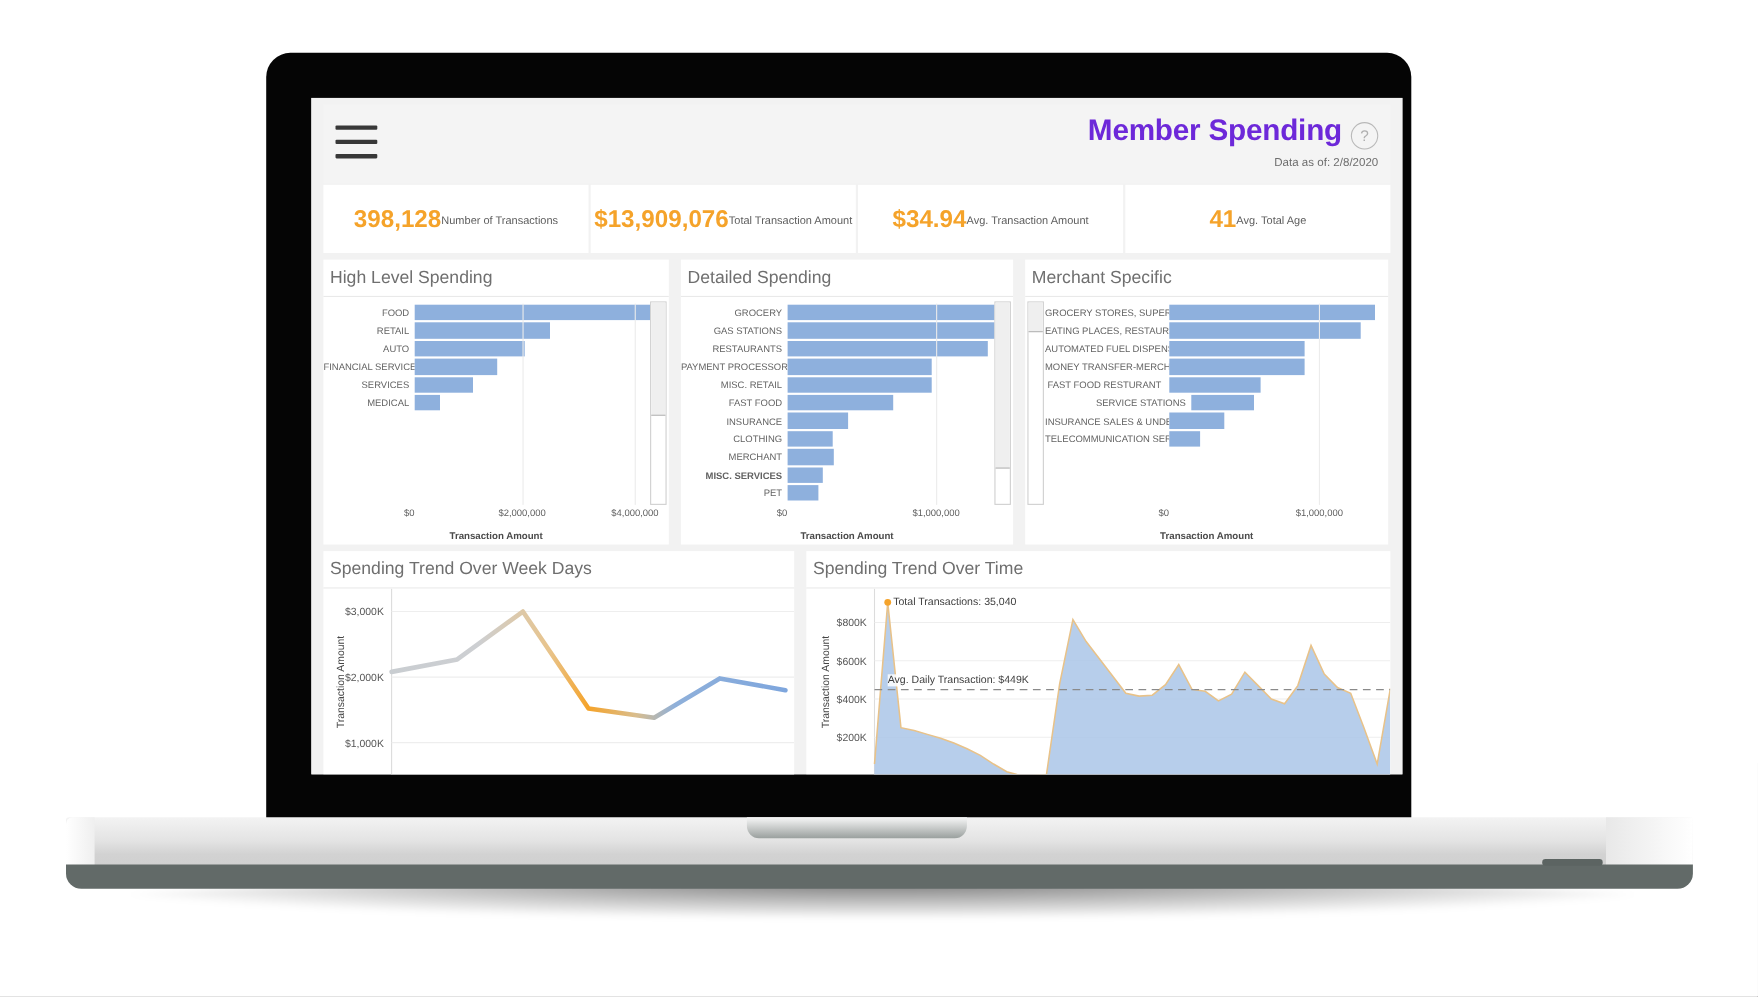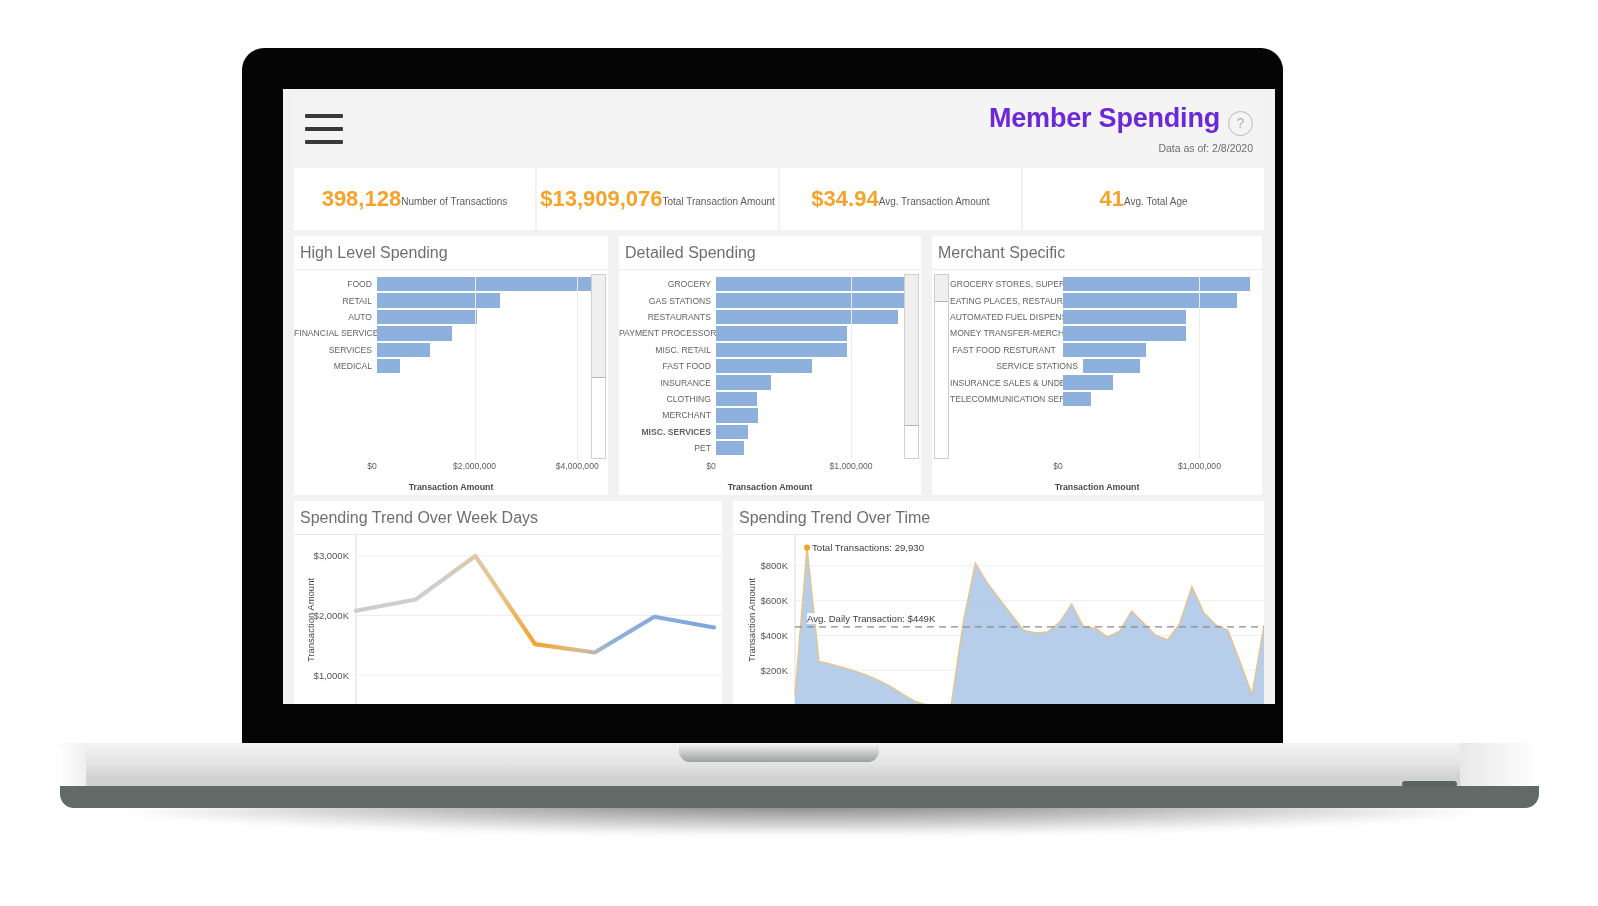--- a/index.html
+++ b/index.html
@@ -370,21 +370,21 @@
                 <line x1="62" y1="30.869565217391308" x2="531" y2="30.869565217391308" stroke="#eeeeee"></line>
                 <path d="M62,170L62,159.56521739130434L74.02564102564102,12.608695652173907L86.05128205128204,126.52173913043478L98.07692307692308,129.1304347826087L110.1025641025641,132.6086956521739L122.12820512820514,136.08695652173913L134.15384615384616,140.43478260869566L146.17948717948718,145.65217391304347L158.2051282051282,151.73913043478262L170.23076923076923,159.56521739130434L182.25641025641028,166.52173913043478L194.28205128205127,170L206.30769230769232,170L218.33333333333334,169.1304347826087L230.35897435897436,86.52173913043478L242.3846153846154,28.260869565217384L254.4102564102564,48.260869565217384L266.43589743589746,63.913043478260875L278.46153846153845,79.56521739130436L290.48717948717945,95.21739130434781L302.51282051282055,97.82608695652173L314.53846153846155,96.95652173913044L326.56410256410254,87.3913043478261L338.5897435897436,69.13043478260869L350.61538461538464,91.73913043478262L362.64102564102564,93.47826086956522L374.6666666666667,102.17391304347827L386.6923076923077,96.08695652173914L398.71794871794873,76.08695652173913L410.7435897435897,88.26086956521738L422.7692307692308,100.43478260869566L434.79487179487177,104.78260869565219L446.8205128205128,88.26086956521738L458.84615384615387,51.739130434782616L470.87179487179486,77.82608695652173L482.8974358974359,90L494.9230769230769,95.21739130434781L506.94871794871796,126.52173913043478L518.9743589743589,159.56521739130434L531,90.86956521739131L531,170Z" fill="#aac6e8" fill-opacity="0.85" stroke="none"></path>
                 <path d="M62,159.56521739130434L74.02564102564102,12.608695652173907L86.05128205128204,126.52173913043478L98.07692307692308,129.1304347826087L110.1025641025641,132.6086956521739L122.12820512820514,136.08695652173913L134.15384615384616,140.43478260869566L146.17948717948718,145.65217391304347L158.2051282051282,151.73913043478262L170.23076923076923,159.56521739130434L182.25641025641028,166.52173913043478L194.28205128205127,170L206.30769230769232,170L218.33333333333334,169.1304347826087L230.35897435897436,86.52173913043478L242.3846153846154,28.260869565217384L254.4102564102564,48.260869565217384L266.43589743589746,63.913043478260875L278.46153846153845,79.56521739130436L290.48717948717945,95.21739130434781L302.51282051282055,97.82608695652173L314.53846153846155,96.95652173913044L326.56410256410254,87.3913043478261L338.5897435897436,69.13043478260869L350.61538461538464,91.73913043478262L362.64102564102564,93.47826086956522L374.6666666666667,102.17391304347827L386.6923076923077,96.08695652173914L398.71794871794873,76.08695652173913L410.7435897435897,88.26086956521738L422.7692307692308,100.43478260869566L434.79487179487177,104.78260869565219L446.8205128205128,88.26086956521738L458.84615384615387,51.739130434782616L470.87179487179486,77.82608695652173L482.8974358974359,90L494.9230769230769,95.21739130434781L506.94871794871796,126.52173913043478L518.9743589743589,159.56521739130434L531,90.86956521739131" fill="none" stroke="#e8c289" stroke-width="1.4"></path>
                 <line x1="62" y1="91.91304347826087" x2="531" y2="91.91304347826087" stroke="#8a8a8a" stroke-width="1.3" stroke-dasharray="7,5"></line>
                 <circle cx="74.02564102564102" cy="12.608695652173907" r="3.1" fill="#f5a32a"></circle>
                 <text x="55" y="138.7173913043478" text-anchor="end" font-size="9.5" fill="#555" font-family="Liberation Sans, sans-serif">$200K</text>
                 <text x="55" y="103.93478260869566" text-anchor="end" font-size="9.5" fill="#555" font-family="Liberation Sans, sans-serif">$400K</text>
                 <text x="55" y="69.15217391304347" text-anchor="end" font-size="9.5" fill="#555" font-family="Liberation Sans, sans-serif">$600K</text>
                 <text x="55" y="34.36956521739131" text-anchor="end" font-size="9.5" fill="#555" font-family="Liberation Sans, sans-serif">$800K</text>
               </svg>
-            <div class="annot" id="an-peak" style="left: 79.0256px; top: 6.6087px;">Total Transactions: 29,930</div>
+            <div class="annot" id="an-peak" style="left: 79.0256px; top: 6.6087px;">Total Transactions: 35,040</div>
             <div class="annot" id="an-avg" style="left: 74px; top: 77.913px;">Avg. Daily Transaction: $449K</div>
           </div>
         </div>
       </div>
 
     </div>
   </div>
 
   <div class="base"></div>
   <div class="base-left-round"></div>

